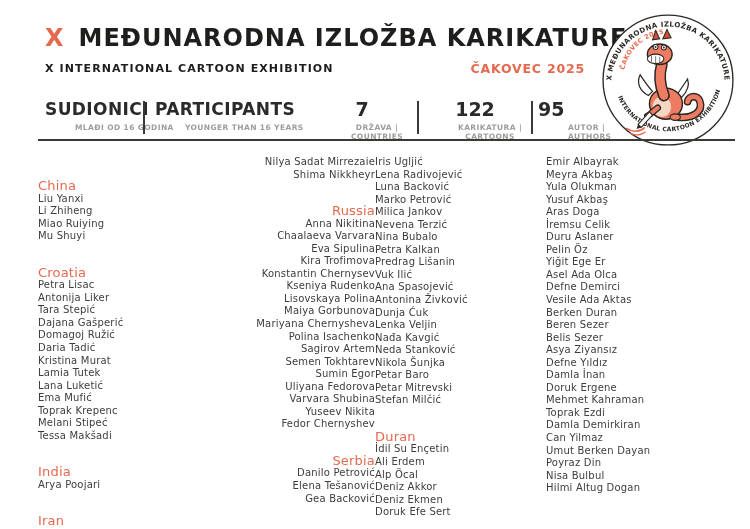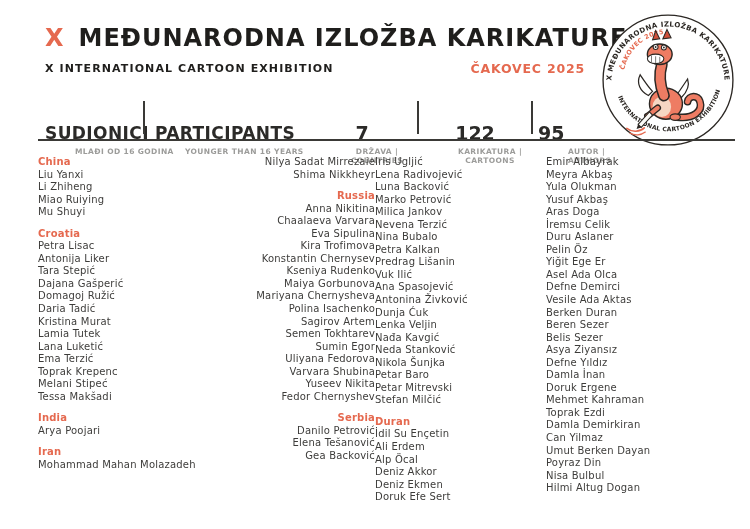--- a/index.html
+++ b/index.html
@@ -12,21 +12,21 @@
     font-weight:800;font-size:24px;letter-spacing:1px;}
   .title-x{color:#e5694f;margin-right:14px;}
   .title-main{color:#1f1e1c;}
   .subtitle-row{position:absolute;left:45px;top:62px;white-space:nowrap;
     font-weight:800;font-size:11px;letter-spacing:1.1px;color:#1f1e1c;}
   .edition{position:absolute;left:425px;top:61px;width:160px;text-align:right;
     font-weight:800;font-size:12.5px;letter-spacing:0.8px;color:#e5694f;}
   
   .logo{position:absolute;left:601px;top:13px;width:134px;height:134px;}
   
-  .stat-group{position:absolute;top:100px;margin-top:24px;}
+  .stat-group{position:absolute;top:100px;}
   .stat-label{font-weight:800;font-size:17px;letter-spacing:0.4px;color:#2b2a28;line-height:19px;}
   .stat-sub{font-weight:700;font-size:7.5px;letter-spacing:0.4px;color:#9c9c9a;margin-top:4px;line-height:9px;padding-left:30px;}
   .stat-value{font-weight:800;font-size:19px;color:#2b2a28;line-height:19px;}
   .g-sudionici{left:45px;}
   .g-participants{left:155px;}
   .g-countries{left:308px;width:108px;text-align:center;}
   .g-cartoons{left:424px;width:102px;text-align:center;}
   .g-authors{left:538px;width:72px;text-align:left;}
   .vdiv{position:absolute;top:101px;width:2px;height:33px;background:#3a3936;}
   .vdiv-1{left:143px;}
@@ -34,21 +34,21 @@
   .vdiv-3{left:531px;}
   .hrule{position:absolute;left:38px;top:139px;width:697px;height:2px;background:#3a3936;}
   
   .columns{position:absolute;left:38px;top:156px;display:flex;}
   .col{flex:none;}
   .col-0{width:165px;}
   .col-1{width:172px;text-align:right;}
   .col-2{width:171px;}
   .col-3{width:186px;}
   .block + .block{margin-top:9px;}
-  .country{font-weight:700;font-size:10px;line-height:12.55px;color:#e5694f;letter-spacing:0.2px;}
+  .country{font-weight:400;font-size:13px;line-height:12.55px;color:#e5694f;letter-spacing:0.2px;margin-top:24px;}
   .pname{font-weight:400;font-size:10px;line-height:12.55px;color:#3d3c3a;letter-spacing:0.2px;}
 </style>
 </head>
 <body>
 
 <div class="page">
 
   <div class="title-row">
     <span class="title-x">X</span><span class="title-main">MEĐUNARODNA IZLOŽBA KARIKATURE</span>
   </div>
@@ -138,21 +138,21 @@
           <div class="country">Croatia</div>
           <div class="pname">Petra Lisac</div>
           <div class="pname">Antonija Liker</div>
           <div class="pname">Tara Stepić</div>
           <div class="pname">Dajana Gašperić</div>
           <div class="pname">Domagoj Ružić</div>
           <div class="pname">Daria Tadić</div>
           <div class="pname">Kristina Murat</div>
           <div class="pname">Lamia Tutek</div>
           <div class="pname">Lana Luketić</div>
-          <div class="pname">Ema Terzić</div>
+          <div class="pname">Ema Mufić</div>
           <div class="pname">Toprak Krepenc</div>
           <div class="pname">Melani Stipeć</div>
           <div class="pname">Tessa Makšadi</div>
         </div>
         <div class="block">
           <div class="country">India</div>
           <div class="pname">Arya Poojari</div>
         </div>
         <div class="block">
           <div class="country">Iran</div>
@@ -165,20 +165,21 @@
           <div class="pname">Shima Nikkheyr</div>
         </div>
         <div class="block">
           <div class="country">Russia</div>
           <div class="pname">Anna Nikitina</div>
           <div class="pname">Chaalaeva Varvara</div>
           <div class="pname">Eva Sipulina</div>
           <div class="pname">Kira Trofimova</div>
           <div class="pname">Konstantin Chernysev</div>
           <div class="pname">Kseniya Rudenko</div>
+          <div class="pname">Lisovskaya Polina</div>
           <div class="pname">Maiya Gorbunova</div>
           <div class="pname">Mariyana Chernysheva</div>
           <div class="pname">Polina Isachenko</div>
           <div class="pname">Sagirov Artem</div>
           <div class="pname">Semen Tokhtarev</div>
           <div class="pname">Sumin Egor</div>
           <div class="pname">Uliyana Fedorova</div>
           <div class="pname">Varvara Shubina</div>
           <div class="pname">Yuseev Nikita</div>
           <div class="pname">Fedor Chernyshev</div>

